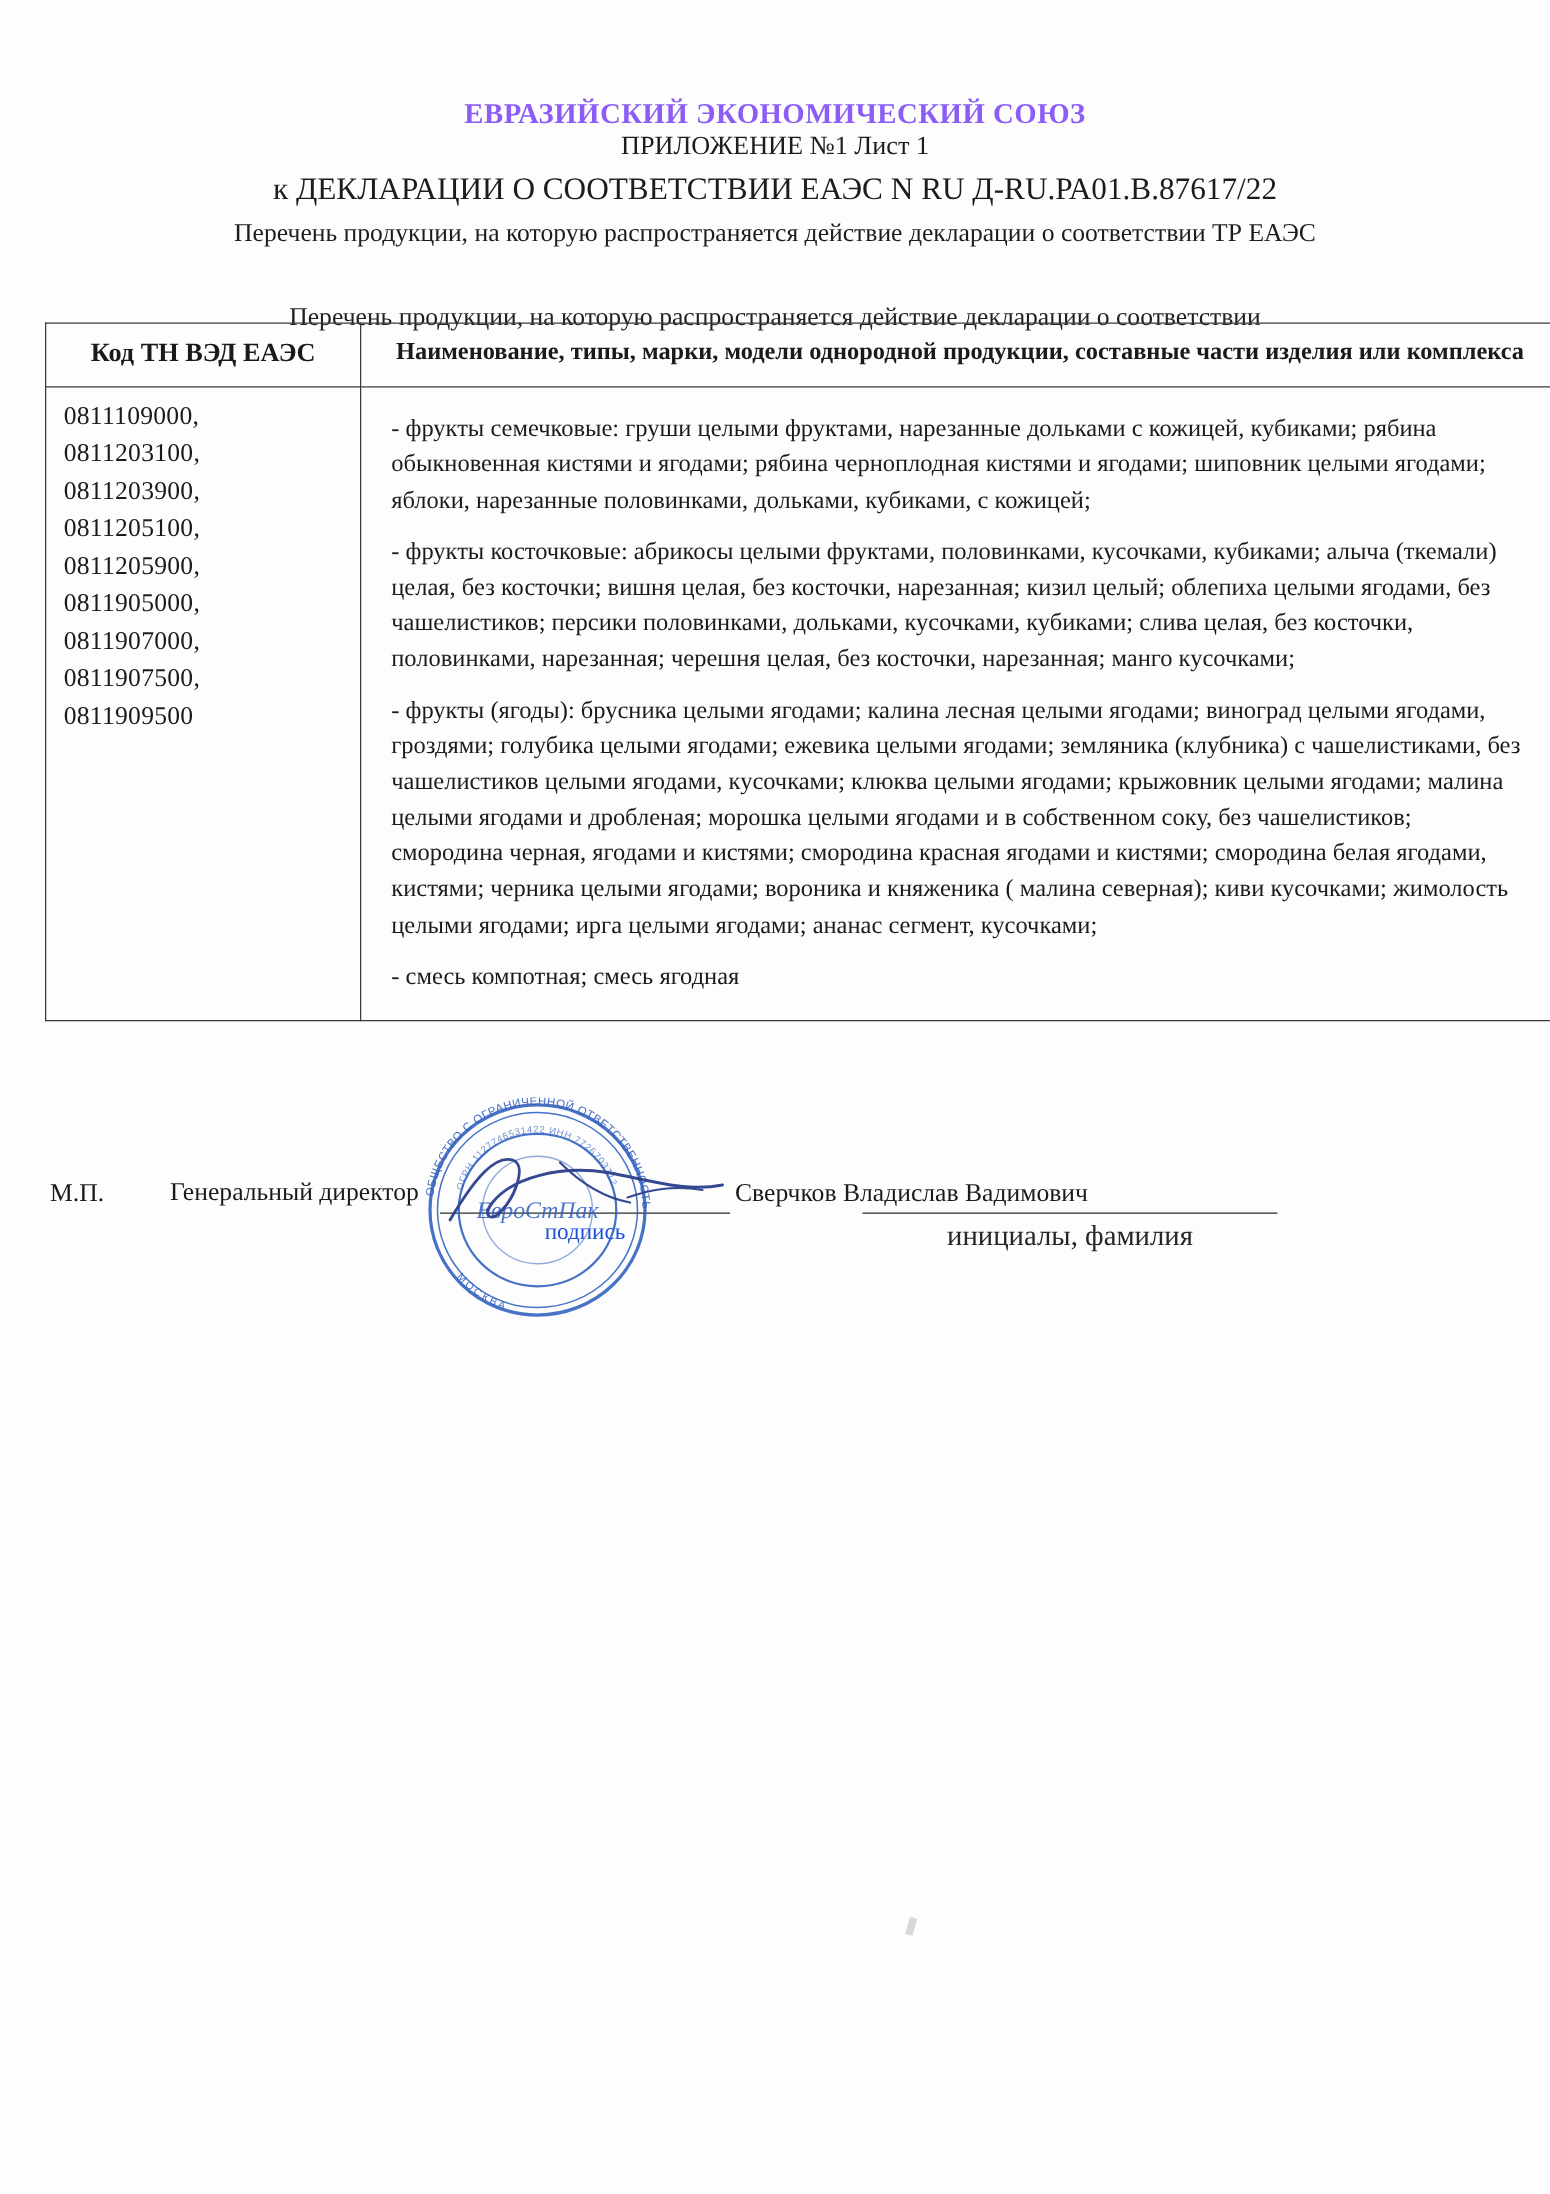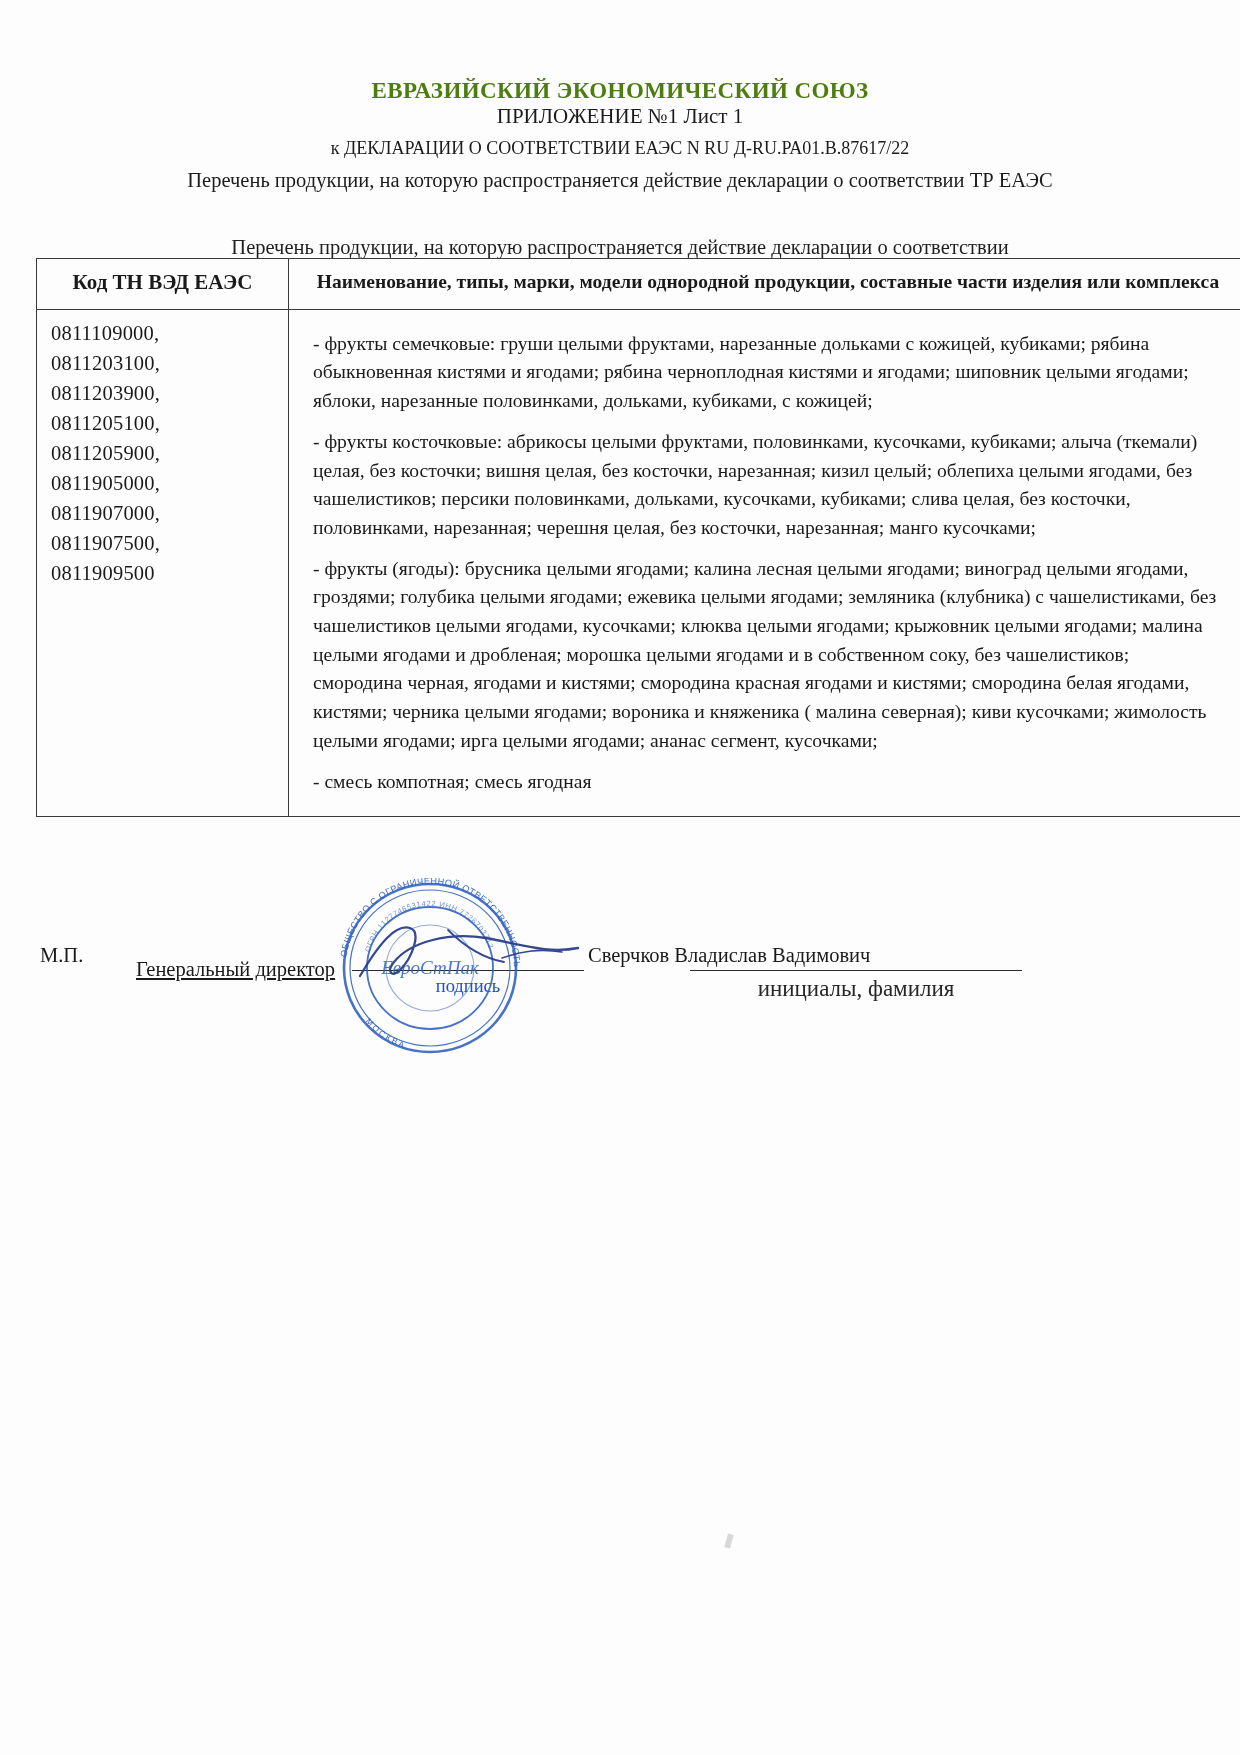--- a/index.html
+++ b/index.html
@@ -23,28 +23,28 @@
 
   
   .hdr {
     text-align: center;
     padding-top: 78px;
   }
   .hdr .l1 {
     font-size: 23px;
     font-weight: bold;
     letter-spacing: 0.4px;
-    color: #4d7c0f;
+    color: #8b5cf6;
   }
   .hdr .l2 {
     font-size: 21px;
     color: #1c1c1c;
   }
   .hdr .l3 {
-    font-size: 18px;
+    font-size: 25px;
     margin-top: 9px;
     color: #1c1c1c;
   }
   .hdr .l4 {
     font-size: 20.5px;
     margin-top: 10px;
     color: #1c1c1c;
   }
   .subcap {
     text-align: center;
@@ -116,23 +116,22 @@
   }
   .sig .mp {
     position: absolute;
     left: 40px;
     top: 14px;
     font-size: 20.5px;
   }
   .sig .role {
     position: absolute;
     left: 136px;
-    top: 28px;
-    font-size: 20.5px;
-    text-decoration: underline;
+    top: 13px;
+    font-size: 20.5px;
   }
   .sig .rule-sign {
     position: absolute;
     left: 352px;
     top: 40px;
     width: 232px;
     border-bottom: 1.4px solid #2b2b2b;
   }
   .sig .cap-sign {
     position: absolute;

